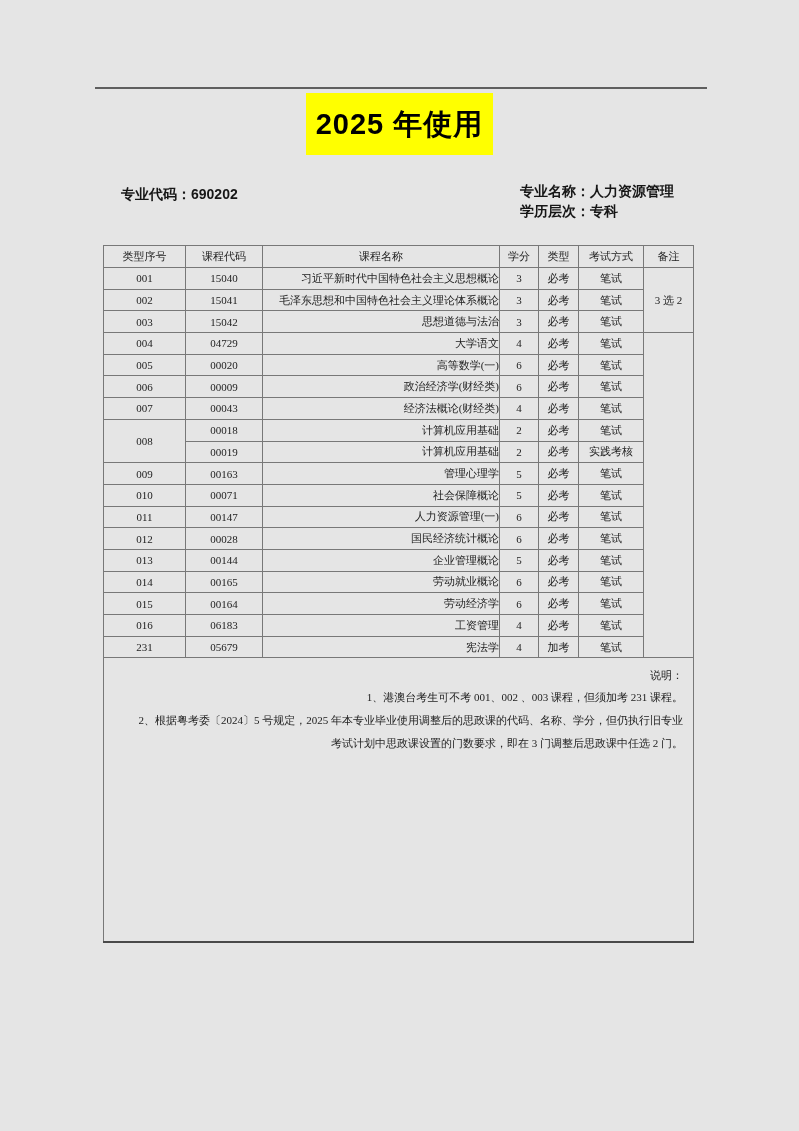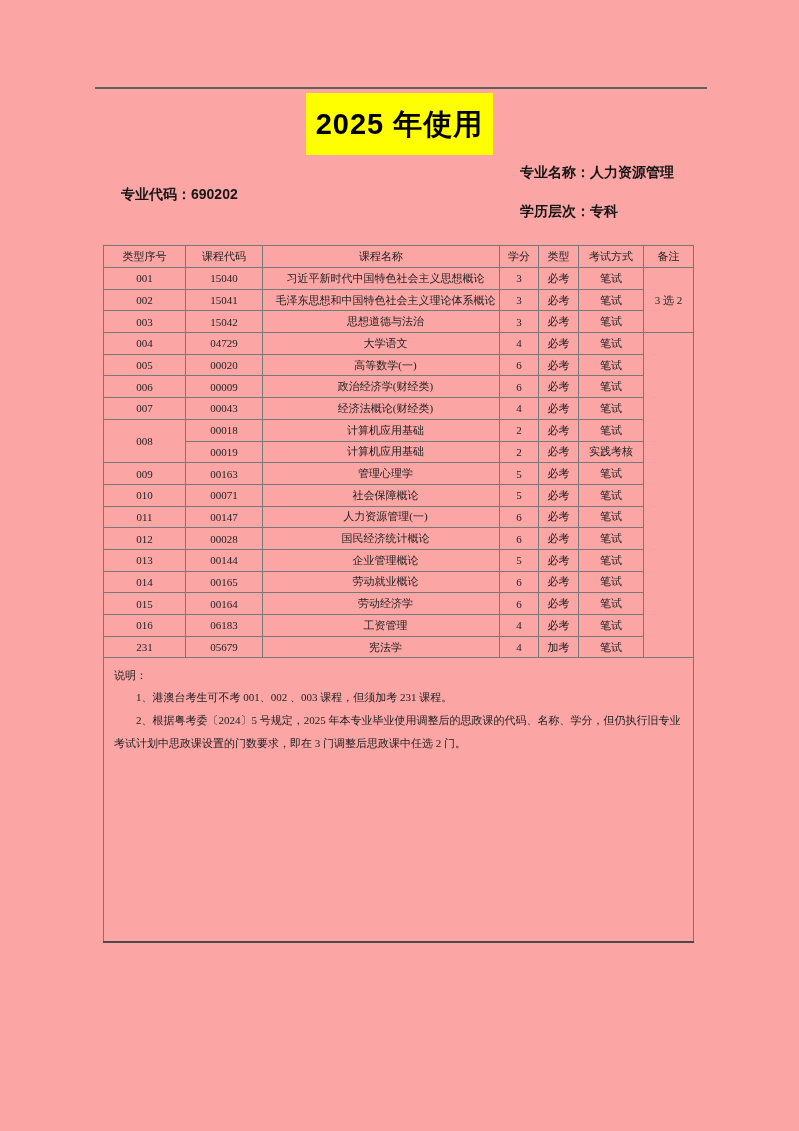--- a/index.html
+++ b/index.html
@@ -6,21 +6,21 @@
     margin: 0; padding: 0;
     width: 799px; height: 1131px;
     background: #ffffff;
     overflow: hidden;
     font-family: "Liberation Serif", "DejaVu Serif", serif;
     color: #1f1f1f;
   }
   .page {
     position: relative;
     width: 799px; height: 1131px;
-    background: #fca5a5;
+    background: #e5e5e5;
   }
   .top-rule {
     position: absolute;
     left: 95px; top: 87px;
     width: 612px; height: 2px;
     background: #5f5f5f;
   }
   .title-band {
     position: absolute;
     left: 0; top: 93px;
@@ -41,21 +41,21 @@
   }
   .meta-item {
     position: absolute;
     font-family: "Liberation Sans", "DejaVu Sans", sans-serif;
     font-weight: bold;
     font-size: 14px;
     color: #161616;
     white-space: nowrap;
   }
   .meta-code   { left: 121px; top: 186px; }
-  .meta-name   { left: 520px; top: 164px; }
+  .meta-name   { left: 520px; top: 183px; }
   .meta-school { left: 121px; top: 207px; }
   .meta-level  { left: 520px; top: 203px; }
 
   table.course-table {
     position: absolute;
     left: 103px; top: 245px;
     width: 590px;
     border-collapse: collapse;
     table-layout: fixed;
     font-size: 11px;
@@ -68,27 +68,27 @@
     text-align: center;
     vertical-align: middle;
     font-weight: normal;
     padding: 0;
     overflow: hidden;
     white-space: nowrap;
   }
   .course-table thead tr { height: 22px; }
   .course-table tbody.rows tr { height: 21.7px; }
   .course-table .name-cell {
-    text-align: center;
+    text-align: right;
     padding-left: 9px;
   }
   .course-table .notes-cell {
     height: 277px;
     vertical-align: top;
-    text-align: left;
+    text-align: right;
     white-space: normal;
     padding: 6px 10px 0 10px;
   }
   .notes-heading { line-height: 22px; }
   .notes-cell p {
     margin: 0;
     text-indent: 2em;
     line-height: 23px;
   }
 </style>

